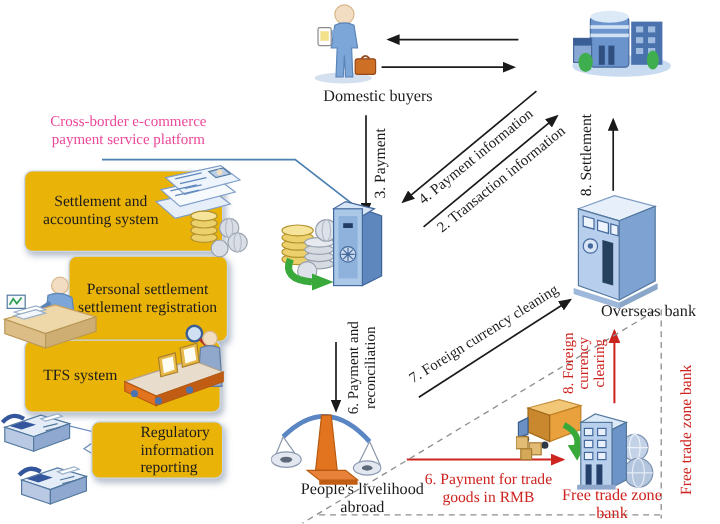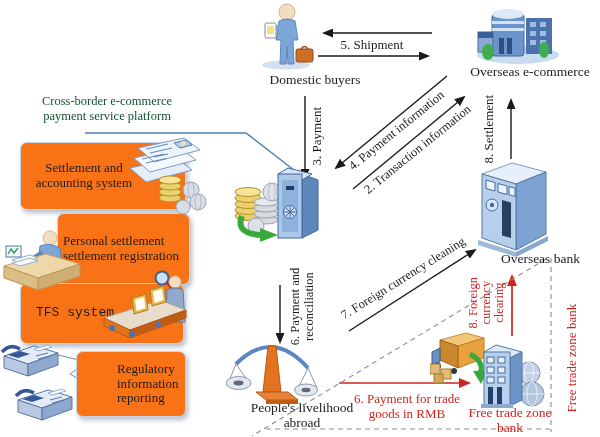--- a/index.html
+++ b/index.html
@@ -1,26 +1,26 @@
 <!DOCTYPE html>
 <html><head>
 <meta charset="utf-8">
 <style>
   *{margin:0;padding:0;box-sizing:border-box}
   html,body{background:#ffffff}
   .canvas{position:relative;width:600px;height:437px;background:#fff;
     font-family:"Liberation Serif","DejaVu Serif",serif;overflow:hidden}
   .lines{position:absolute;left:0;top:0;z-index:1}
-  .pbox{position:absolute;z-index:2;background:#f97316;border:1px solid #c9d7ec;border-radius:7px;
+  .pbox{position:absolute;z-index:2;background:#eab308;border:1px solid #c9d7ec;border-radius:7px;
     box-shadow:2px 3px 5px rgba(90,110,140,.45);display:flex;align-items:center;
     font-size:13px;color:#1c1c1c;line-height:1.14}
   .lbl{position:absolute;z-index:3;font-size:13px;color:#1c1c1c;line-height:1.1;text-align:center}
   .sm{font-size:12.5px}
   .rot{transform-origin:center center}
-  .blue{color:#14532d}
+  .blue{color:#ec4899}
   .red{color:#cd2420}
   .icon{position:absolute;z-index:4}
 </style>
 </head>
 <body>
 
 <div class="canvas">
 
   <svg class="lines" width="600" height="437" viewBox="0 0 600 437">
     <defs>
@@ -52,36 +52,34 @@
 
     <polyline points="54,354 87,362 70,374 87,384" fill="none" stroke="#6b8cc0" stroke-width="1"></polyline>
   </svg>
 
   <div class="lbl blue" style="left:22px;top:94px;width:170px;font-size:12.5px;line-height:1.22;">Cross-border e-commerce payment service platform</div>
 
   <div class="pbox" style="left:20px;top:142px;width:166px;height:68px;">
     <span style="display:block;width:110px;margin-left:8px;text-align:center;">Settlement and accounting system</span>
   </div>
   <div class="pbox" style="left:57px;top:213px;width:133px;height:72px;justify-content:flex-end;">
-    <span style="display:block;width:120px;margin-right:6px;text-align:left;">Personal settlement settlement registration</span>
+    <span style="display:block;width:120px;margin-right:6px;text-align:center;">Personal settlement settlement registration</span>
   </div>
   <div class="pbox" style="left:20px;top:283px;width:164px;height:61px;">
-    <span style="display:block;margin-left:15px;text-align:left;font-family:Liberation Mono, monospace;">TFS system</span>
+    <span style="display:block;margin-left:15px;text-align:left;">TFS system</span>
   </div>
-  <div class="pbox" style="left:76px;top:351px;width:110px;height:66px;">
+  <div class="pbox" style="left:76px;top:351px;width:110px;height:48px;">
     <span style="display:block;width:72px;margin-left:40px;text-align:left;">Regulatory information reporting</span>
   </div>
 
   <div class="lbl" style="left:261px;top:73px;width:108px;font-size:13.5px;">Domestic buyers</div>
-  <div class="lbl" style="left:460px;top:65px;width:140px;font-size:13.5px;">Overseas e-commerce</div>
   <div class="lbl" style="left:470px;top:252px;width:110px;font-size:13.5px;text-align:right;">Overseas bank</div>
   <div class="lbl" style="left:238px;top:401px;width:128px;font-size:13.5px;text-align:center;">People's livelihood abroad</div>
   <div class="lbl red" style="left:456px;top:406px;width:108px;font-size:13.5px;">Free trade zone bank</div>
 
-  <div class="lbl" style="left:314px;top:38px;width:116px;">5. Shipment</div>
   <div class="lbl rot" style="left:272px;top:129px;width:90px;transform:rotate(-90deg);">3. Payment</div>
   <div class="lbl rot sm" style="left:327px;top:124px;width:140px;transform:rotate(-39deg);">4. Payment information</div>
   <div class="lbl rot sm" style="left:342px;top:143px;width:152px;transform:rotate(-39deg);">2. Transaction information</div>
   <div class="lbl rot" style="left:447px;top:122px;width:84px;transform:rotate(-90deg);">8. Settlement</div>
   <div class="lbl rot" style="left:254px;top:293px;width:96px;line-height:1.08;transform:rotate(-90deg);font-size:12.5px;">6. Payment and reconciliation</div>
   <div class="lbl rot sm" style="left:321px;top:272px;width:165px;transform:rotate(-32deg);">7. Foreign currency cleaning</div>
   <div class="lbl red" style="left:340px;top:392px;width:134px;line-height:1.15;">6. Payment for trade goods in RMB</div>
   <div class="lbl rot red" style="left:455px;top:283px;width:64px;line-height:1.05;font-size:12.5px;transform:rotate(-90deg);">8. Foreign currency clearing</div>
   <div class="lbl rot red" style="left:507px;top:351px;width:130px;transform:rotate(-90deg);">Free trade zone bank</div>
 

